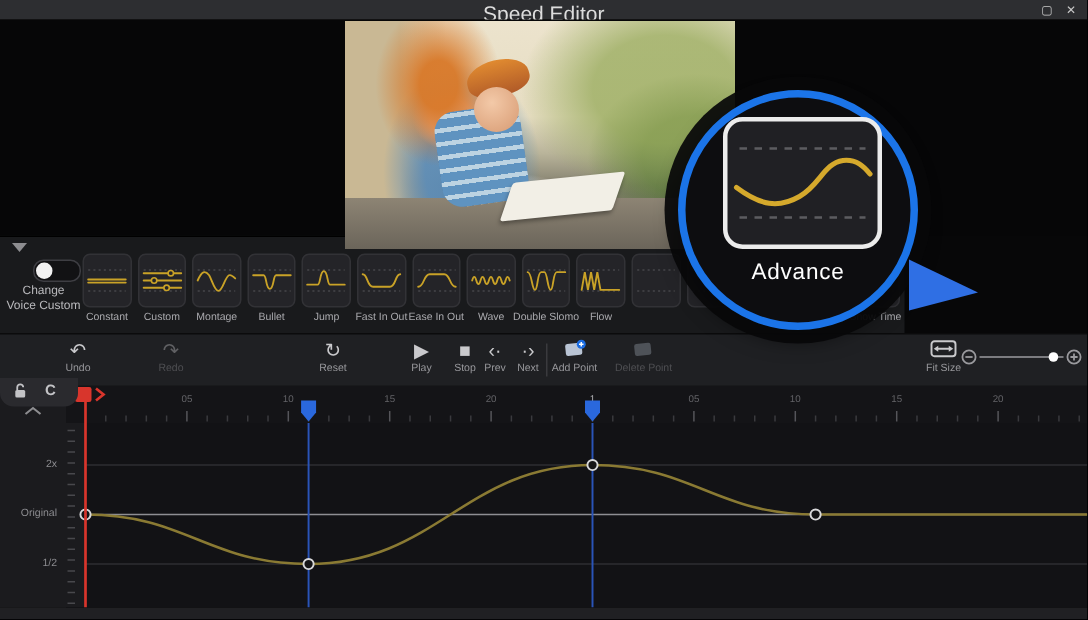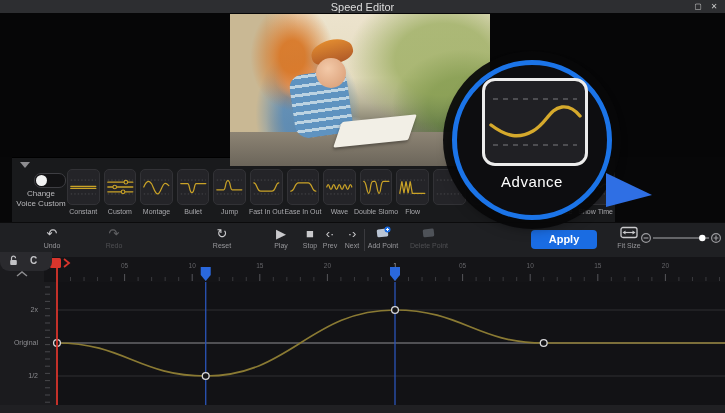--- a/index.html
+++ b/index.html
@@ -4,21 +4,21 @@
 <title>Speed Editor</title>
 <style>
   html,body{margin:0;padding:0;background:#000;}
   body{width:725px;height:413px;overflow:hidden;font-family:"Liberation Sans",sans-serif;
        -webkit-font-smoothing:antialiased;}
   #app{position:relative;width:725px;height:413px;background:#070708;overflow:hidden;}
 
   
   #titlebar{position:absolute;left:0;top:0;width:725px;height:13px;background:#2d2e31;
             border-bottom:1px solid #111;}
-  #title{position:absolute;left:0;right:0;top:1px;text-align:center;font-size:11px;color:#dcdcdc;}
+  #title{position:absolute;left:0;right:0;top:1px;text-align:center;font-size:14px;color:#dcdcdc;}
   .winbtn{position:absolute;top:0;width:14px;height:13px;color:#c9c9c9;font-size:8px;
           line-height:13px;text-align:center;cursor:default;}
   #btn-max{right:20px;}
   #btn-close{right:4px;}
 
   
   #stage{position:absolute;left:0;top:13px;width:725px;height:144px;background:#060607;}
   #preview{position:absolute;left:230px;top:14px;width:260px;height:152px;z-index:2;
            background:
              radial-gradient(70px 90px at 24% 28%, rgba(216,120,40,.95) 0 18%, rgba(216,120,40,0) 60%),
@@ -37,21 +37,21 @@
            background:repeating-linear-gradient(0deg,#5f93c0 0 6px,#bcd3e2 6px 9px),
                       repeating-linear-gradient(90deg,rgba(40,80,130,.55) 0 6px,rgba(255,255,255,.25) 6px 9px);
            transform:rotate(-8deg);}
   #preview .cap{position:absolute;left:31%;top:26px;width:42px;height:24px;border-radius:50% 50% 40% 40%;
            background:linear-gradient(180deg,#e08a30,#b05a28);transform:rotate(-14deg);}
   #preview .face{position:absolute;left:33%;top:44px;width:30px;height:30px;border-radius:50%;
            background:radial-gradient(circle at 40% 35%,#f3c9a8,#d79a72);}
 
   
   #preset-strip{position:absolute;left:0;top:157px;width:603px;height:65px;background:#191a1c;
-                border-top:1px solid #000;z-index:1;margin-left:12px;}
+                border-top:1px solid #000;z-index:1;}
   #collapse-tri{position:absolute;left:8px;top:4px;width:0;height:0;
                 border-left:5px solid transparent;border-right:5px solid transparent;
                 border-top:6px solid #8d8d90;}
   #voice-toggle{position:absolute;left:22px;top:15px;width:30px;height:13px;border-radius:7px;
                 background:#121214;border:1px solid #3e3e43;}
   #voice-toggle .knob{position:absolute;left:1px;top:1px;width:11px;height:11px;border-radius:50%;
                 background:#f2f2f2;}
   #voice-label{position:absolute;left:0;top:31px;width:58px;text-align:center;color:#b9b9bc;
                font-size:8px;line-height:10px;}
   #tiles{position:absolute;left:55px;top:11px;right:3px;display:flex;gap:4px;}
@@ -339,21 +339,20 @@
       <span class="tlabel">Add Point</span>
     </div>
     <div class="tbtn disabled" style="left:407px">
       <span class="ticon">
         <svg width="16" height="14" viewBox="0 0 16 14">
           <rect x="2" y="3" width="11" height="8" rx="1.5" fill="#9aa3ae" transform="rotate(-6 7 7)"></rect>
         </svg>
       </span>
       <span class="tlabel">Delete Point</span>
     </div>
-    <div id="apply-btn">Apply</div>
     <div class="tbtn" id="fitsize">
       <span class="ticon">
         <svg width="18" height="13" viewBox="0 0 18 13">
           <rect x="1" y="1.5" width="16" height="10" rx="2" fill="none" stroke="#c9c9cc" stroke-width="1.3"></rect>
           <path d="M5,6.5 h8" stroke="#c9c9cc" stroke-width="1.2"></path>
           <polygon points="5.5,4.5 2.5,6.5 5.5,8.5" fill="#c9c9cc"></polygon>
           <polygon points="12.5,4.5 15.5,6.5 12.5,8.5" fill="#c9c9cc"></polygon>
         </svg>
       </span>
       <span class="tlabel">Fit Size</span>

